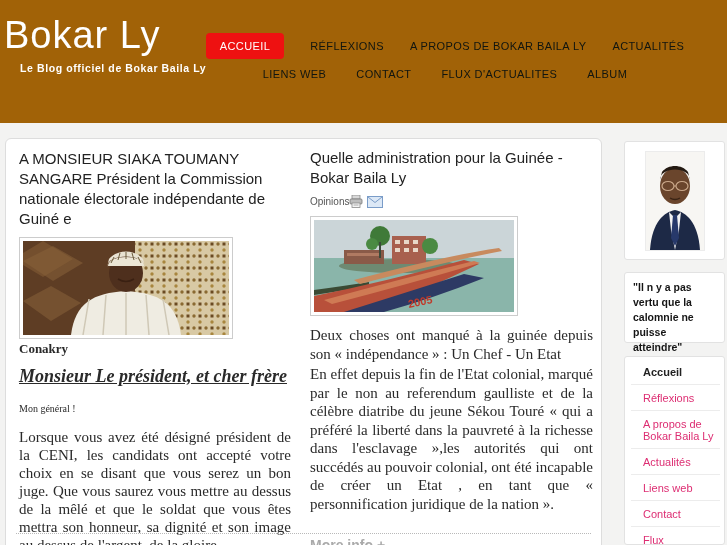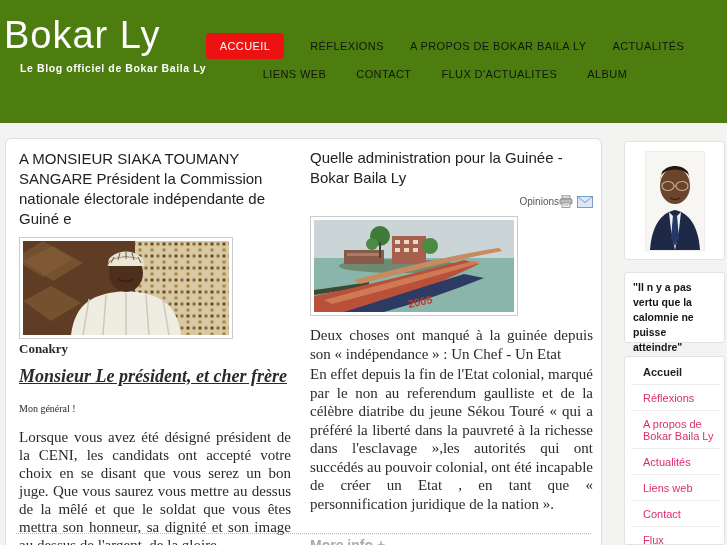--- a/index.html
+++ b/index.html
@@ -1,36 +1,36 @@
 <!DOCTYPE html>
 <html><head>
 <meta charset="utf-8">
 <style>
   * { margin:0; padding:0; box-sizing:border-box; }
   html,body { width:727px; height:545px; }
   body { font-family:"Liberation Sans", sans-serif; background:#f3f3f2; }
   .page { position:relative; width:727px; height:545px; overflow:hidden; background:#f3f3f2; }
 
   
-  .header { position:absolute; left:0; top:0; width:727px; height:123px; background:#4d7c0f; }
+  .header { position:absolute; left:0; top:0; width:727px; height:123px; background:#a16207; }
   .logo-title { position:absolute; left:4px; top:14px; color:#fff; font-size:38px; font-weight:300; letter-spacing:1px; }
   .logo-subtitle { position:absolute; left:20px; top:62px; color:#fff; font-size:10.5px; font-weight:bold; letter-spacing:0.6px; }
   .nav { position:absolute; left:200px; top:33px; width:490px; }
   .nav-row { display:flex; justify-content:center; align-items:center; gap:26px; margin-bottom:9px; }
   .nav-row.second { gap:30px; }
   .nav-item { color:#101510; font-size:11px; letter-spacing:0.4px; cursor:pointer; white-space:nowrap; }
   .nav-item.active { background:#ee1111; color:#fff; padding:7px 14px; border-radius:4px; }
 
   
   .main-card { position:absolute; left:5px; top:138px; width:597px; height:420px;
                background:#fff; border:1px solid #ddd; border-radius:6px 6px 0 0; }
   .col-left { position:absolute; left:13px; top:10px; width:272px; }
   .col-mid  { position:absolute; left:304px; top:9px; width:283px; }
   .article-title { font-size:15px; line-height:20px; color:#222; font-weight:normal; cursor:pointer; }
-  .meta-row { display:flex; justify-content:flex-end; align-items:center; margin-top:7px; }
+  .meta-row { display:flex; justify-content:flex-start; align-items:center; margin-top:7px; }
   .category { font-size:10px; color:#555; }
   .icon-group { display:flex; gap:4px; align-items:center; }
   .icon-btn { cursor:pointer; display:inline-block; line-height:0; }
   .photo-frame { margin-top:8px; background:#fff; border:1px solid #ccc; padding:3px; display:inline-block; line-height:0; }
   .serif { font-family:"Liberation Serif", serif; color:#2a2a2a; }
   .location { font-size:13px; font-weight:bold; margin-top:2px; }
   .salutation { font-size:18px; font-weight:bold; font-style:italic; margin-top:9px;text-decoration:underline; }
   .greeting { font-size:10px; margin-top:16px; }
   .body-text { font-size:15px; line-height:18px; text-align:justify; margin-top:14px; }
   .body-text.mid { margin-top:10px; line-height:18.5px; }

